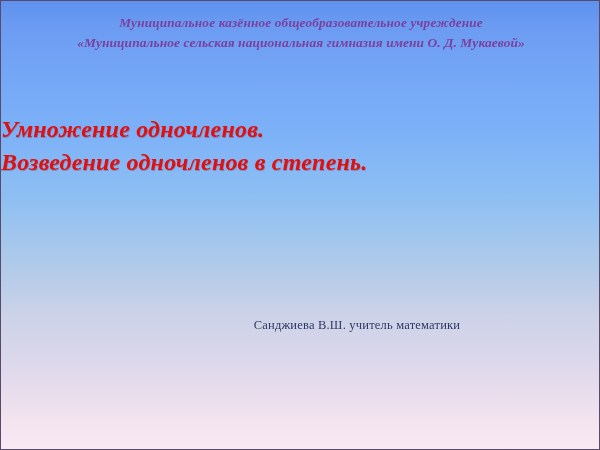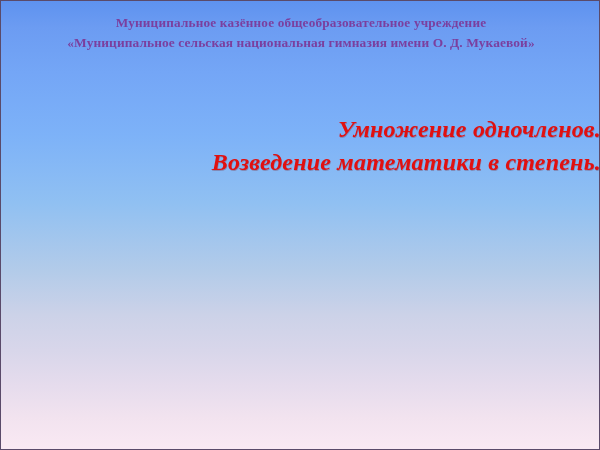--- a/index.html
+++ b/index.html
@@ -34,20 +34,21 @@
     overflow: hidden;
   }
 
   
   #header-block {
     position: absolute;
     top: 12px;
     left: 0;
     width: 600px;
     text-align: center;
+    font-style: italic;
   }
   .header-line {
     color: #7b3f9e;
     font-family: "Liberation Serif", serif;
     font-weight: bold;
     font-size: 13.5px;
     line-height: 20px;
     letter-spacing: 0.15px;
     white-space: nowrap;
   }
@@ -59,21 +60,21 @@
     font-size: 13.4px;
     letter-spacing: 0.1px;
   }
 
   
   #title-block {
     position: absolute;
     top: 112px;
     left: 0;
     width: 600px;
-    text-align: right;
+    text-align: left;
   }
   .title-line {
     color: #e11010;
     font-family: "Liberation Serif", serif;
     font-weight: bold;
     font-style: italic;
     font-size: 24px;
     line-height: 33px;
     letter-spacing: 0.2px;
     white-space: nowrap;
@@ -107,17 +108,22 @@
 
 <div id="slide">
 
   <div id="header-block">
     <div class="header-line line1">Муниципальное  казённое общеобразовательное   учреждение</div>
     <div class="header-line line2">«Муниципальное  сельская  национальная гимназия  имени  О. Д. Мукаевой»</div>
   </div>
 
   <div id="title-block">
     <div class="title-line">Умножение одночленов.</div>
-    <div class="title-line">Возведение математики в степень.</div>
+    <div class="title-line">Возведение одночленов в степень.</div>
   </div>
 
+  <div id="author-block">
+    <span class="author-inner">
+      <div class="author-line">Санджиева  В.Ш. учитель  математики</div>
+    </span>
+  </div>
 
 </div>
 
 </body></html>

